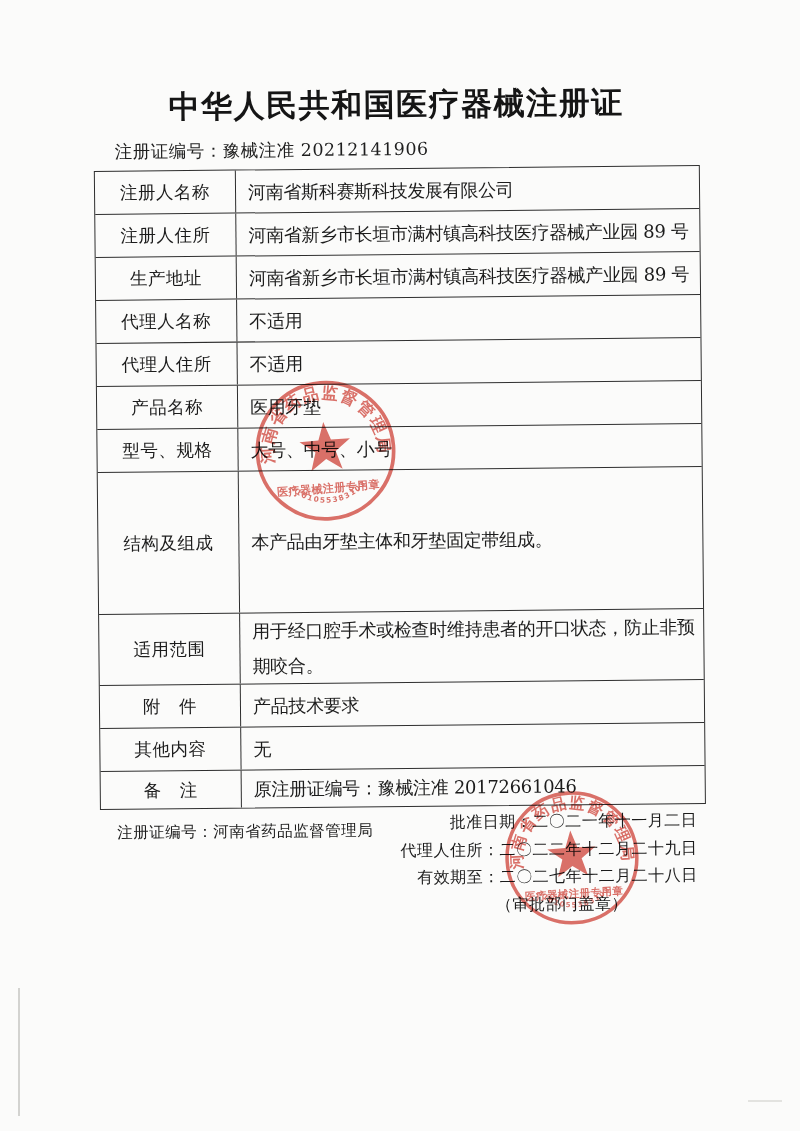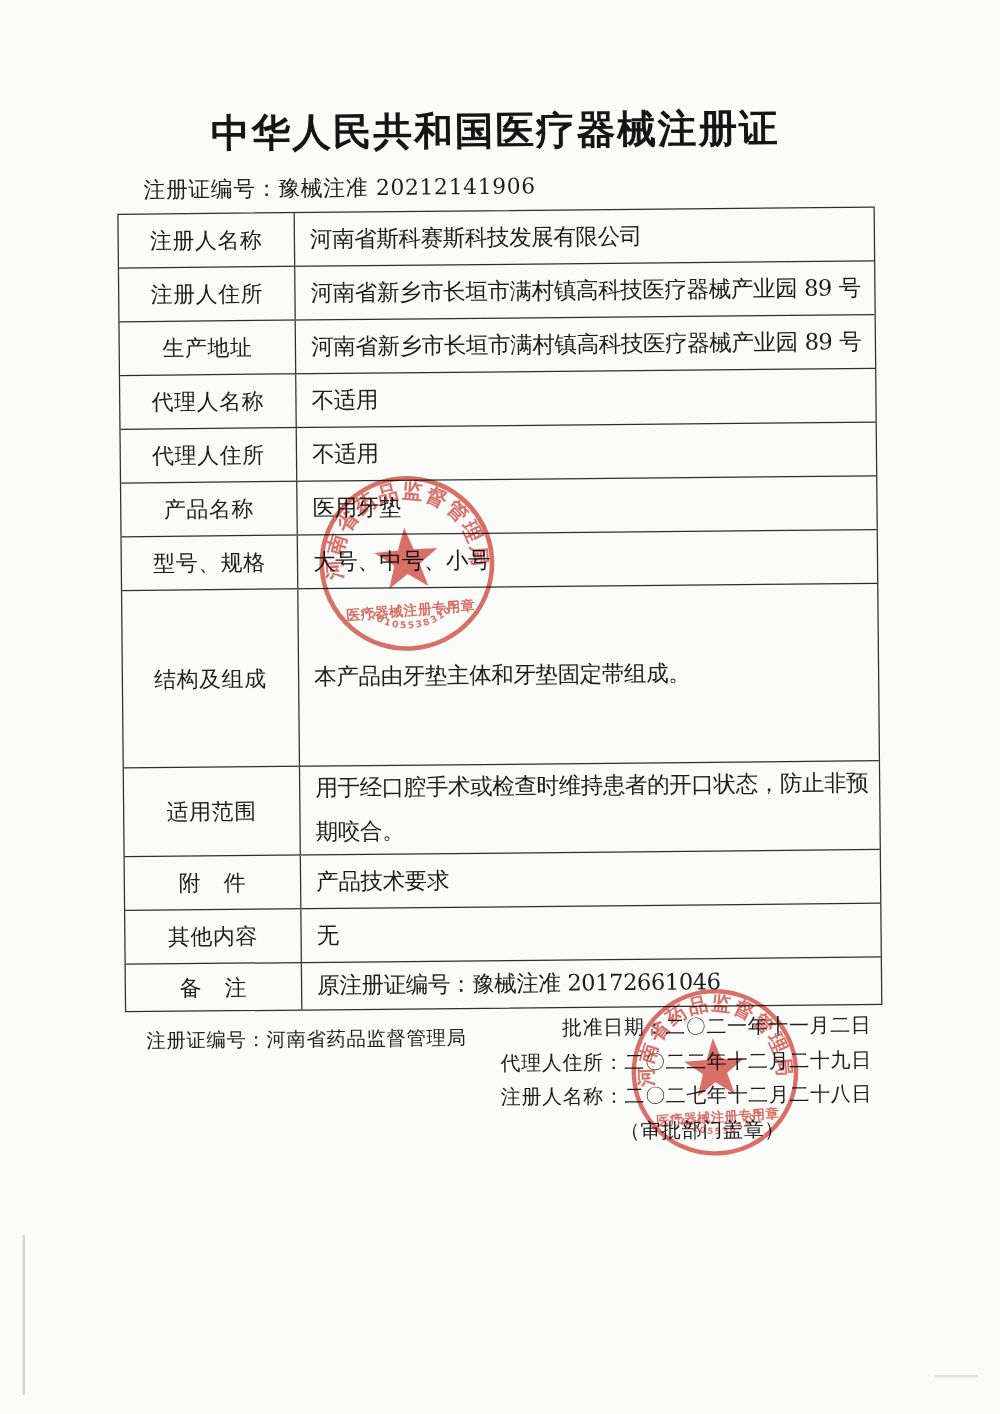--- a/index.html
+++ b/index.html
@@ -136,21 +136,21 @@
       <div class="lbl">备　注</div>
       <div class="val">原注册证编号：豫械注准 20172661046</div>
     </div>
   </div>
 
   <div class="dept-line"><span>注册证编号：</span><span>河南省药品监督管理局</span></div>
 
   <div class="dates">
     <div><span>批准日期：</span><span>二〇二一年十一月二日</span></div>
     <div><span>代理人住所：</span><span>二〇二二年十二月二十九日</span></div>
-    <div><span>注册人名称：</span><span>二〇二七年十二月二十八日</span></div>
+    <div><span>有效期至：</span><span>二〇二七年十二月二十八日</span></div>
     <div class="seal-note">（审批部门盖章）</div>
   </div>
 
   <div class="stamp stamp-1">
     <svg viewBox="0 0 200 200" width="100%" height="100%">
       <circle cx="100" cy="100" r="92" fill="none" stroke="#d0493f" stroke-width="5"></circle>
       <path id="arcTop1" d="M 30,112 A 71,71 0 1 1 170,112" fill="none"></path>
       <path id="arcBot1" d="M 36,130 A 71,71 0 0 0 164,130" fill="none"></path>
       <text font-size="22" letter-spacing="2.5" fill="#d0493f">
         <textPath href="#arcTop1" startOffset="50%" text-anchor="middle">河南省药品监督管理局</textPath>

